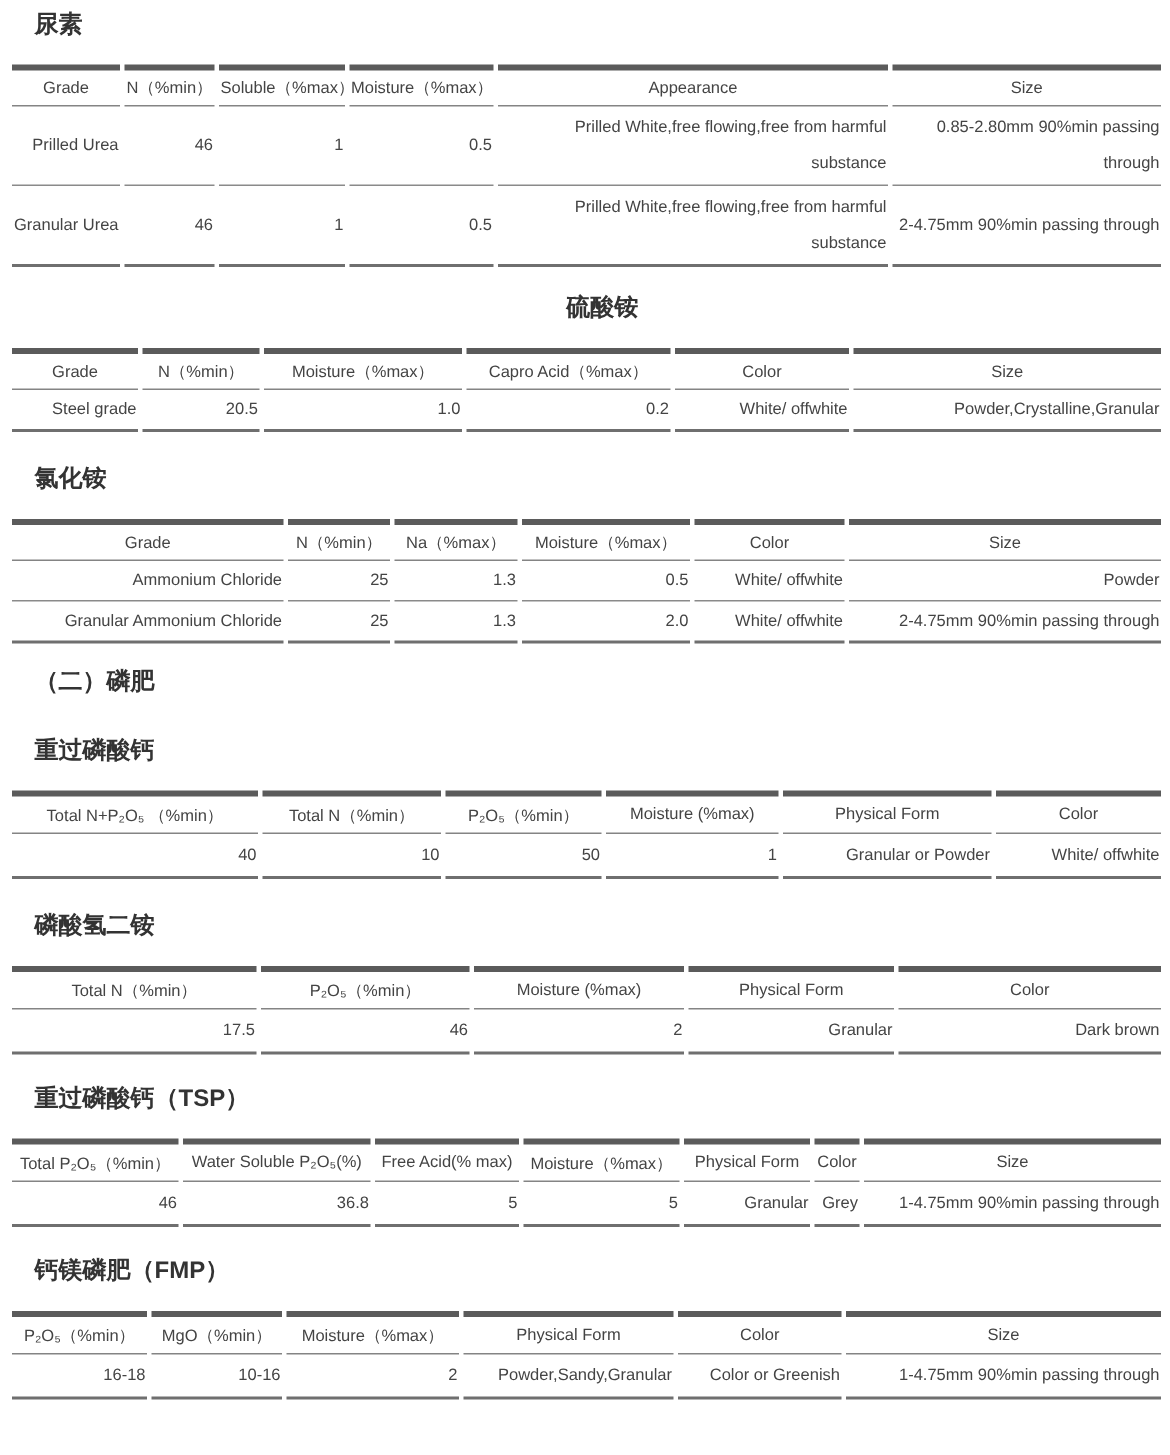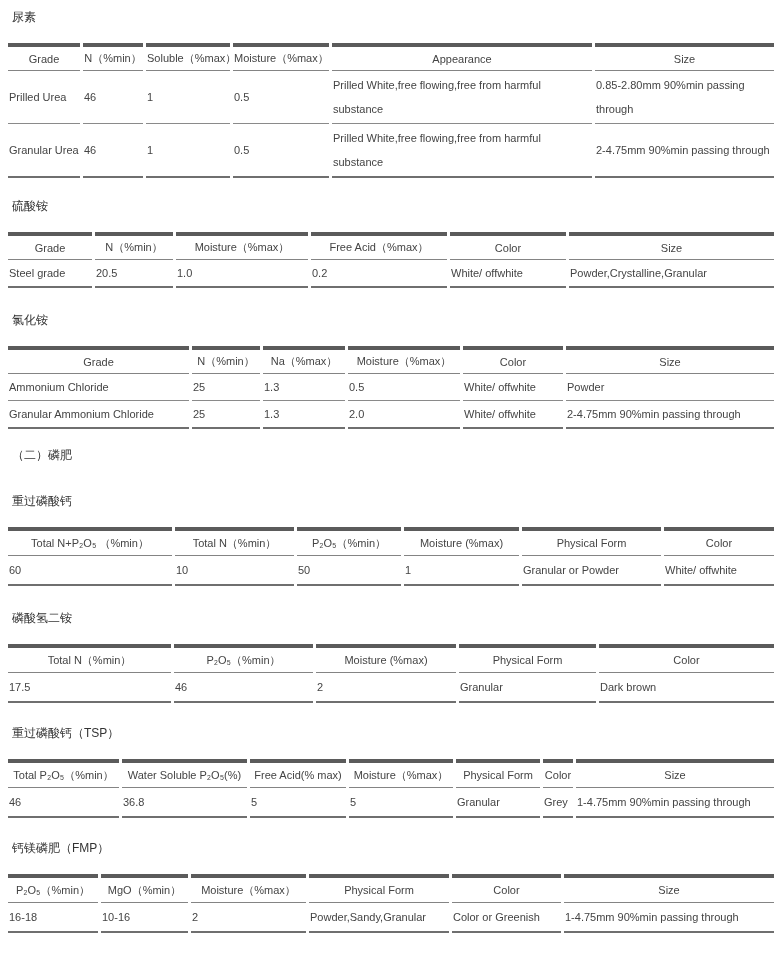--- a/index.html
+++ b/index.html
@@ -4,28 +4,28 @@
 <style>
   html,body{margin:0;padding:0;background:#ffffff;}
   body{
     width:780px;
     font-family:"Liberation Sans","DejaVu Sans",sans-serif;
     color:#444444;
     -webkit-font-smoothing:antialiased;
   }
   .page{padding:9px 0 6px 5px;}
   .sec-title{
-    font-size:12px;
-    font-weight:normal;
+    font-size:16px;
+    font-weight:bold;
     color:#333333;
     line-height:16px;
-    margin:0 0 18px 7px;
+    margin:0 0 18px 18px;
     font-family:"Liberation Sans","DejaVu Sans",sans-serif;
   }
-  .mt-20{margin-top:20px;}
+  .mt-20{margin-top:20px;text-align:center;}
   .mt-22{margin-top:22px;}
   .mt-24{margin-top:24px;}
   .mt-18{margin-top:18px;}
   .mt-30{margin-top:30px;}
   table.spec{
     border-collapse:separate;
     border-spacing:3px 0;
     table-layout:fixed;
     width:772px;
     font-size:11px;
@@ -38,21 +38,21 @@
     font-size:11px;
     text-align:center;
     vertical-align:middle;
     white-space:nowrap;
     overflow:visible;
     height:23px;
     padding:0 1px;
   }
   table.spec td{
     border-bottom:1px solid #8a8a8a;
-    text-align:left;
+    text-align:right;
     vertical-align:middle;
     padding:0 1px;
     height:26px;
   }
   table.spec tbody tr:last-child td{border-bottom:2px solid #6f6f6f;}
   
   table.t-tall td{height:52px;line-height:24px;}
   
   table.t-one th{height:24px;}
   table.t-one td{height:28px;}
@@ -113,21 +113,21 @@
           <col style="width:132px">
         <col style="width:136px">
           <col style="width:116px">
           <col style="width:205px">
       </colgroup>
     <thead>
           <tr>
             <th>Grade</th>
             <th>N（%min）</th>
             <th>Moisture（%max）</th>
-            <th>Free Acid（%max）</th>
+            <th>Capro Acid（%max）</th>
             <th>Color</th>
             <th>Size</th>
           </tr>
         </thead>
         <tbody>
           <tr>
             <td>Steel grade</td>
             <td>20.5</td>
             <td>1.0</td>
             <td>0.2</td>
@@ -198,21 +198,21 @@
             <th>Total N+P₂O₅ （%min）</th>
             <th>Total N（%min）</th>
             <th>P₂O₅（%min）</th>
             <th>Moisture (%max)</th>
             <th>Physical Form</th>
             <th>Color</th>
           </tr>
         </thead>
         <tbody>
           <tr>
-            <td>60</td>
+            <td>40</td>
             <td>10</td>
             <td>50</td>
             <td>1</td>
             <td>Granular or Powder</td>
             <td>White/ offwhite</td>
           </tr>
         </tbody>
       </table>
   </section>
 

